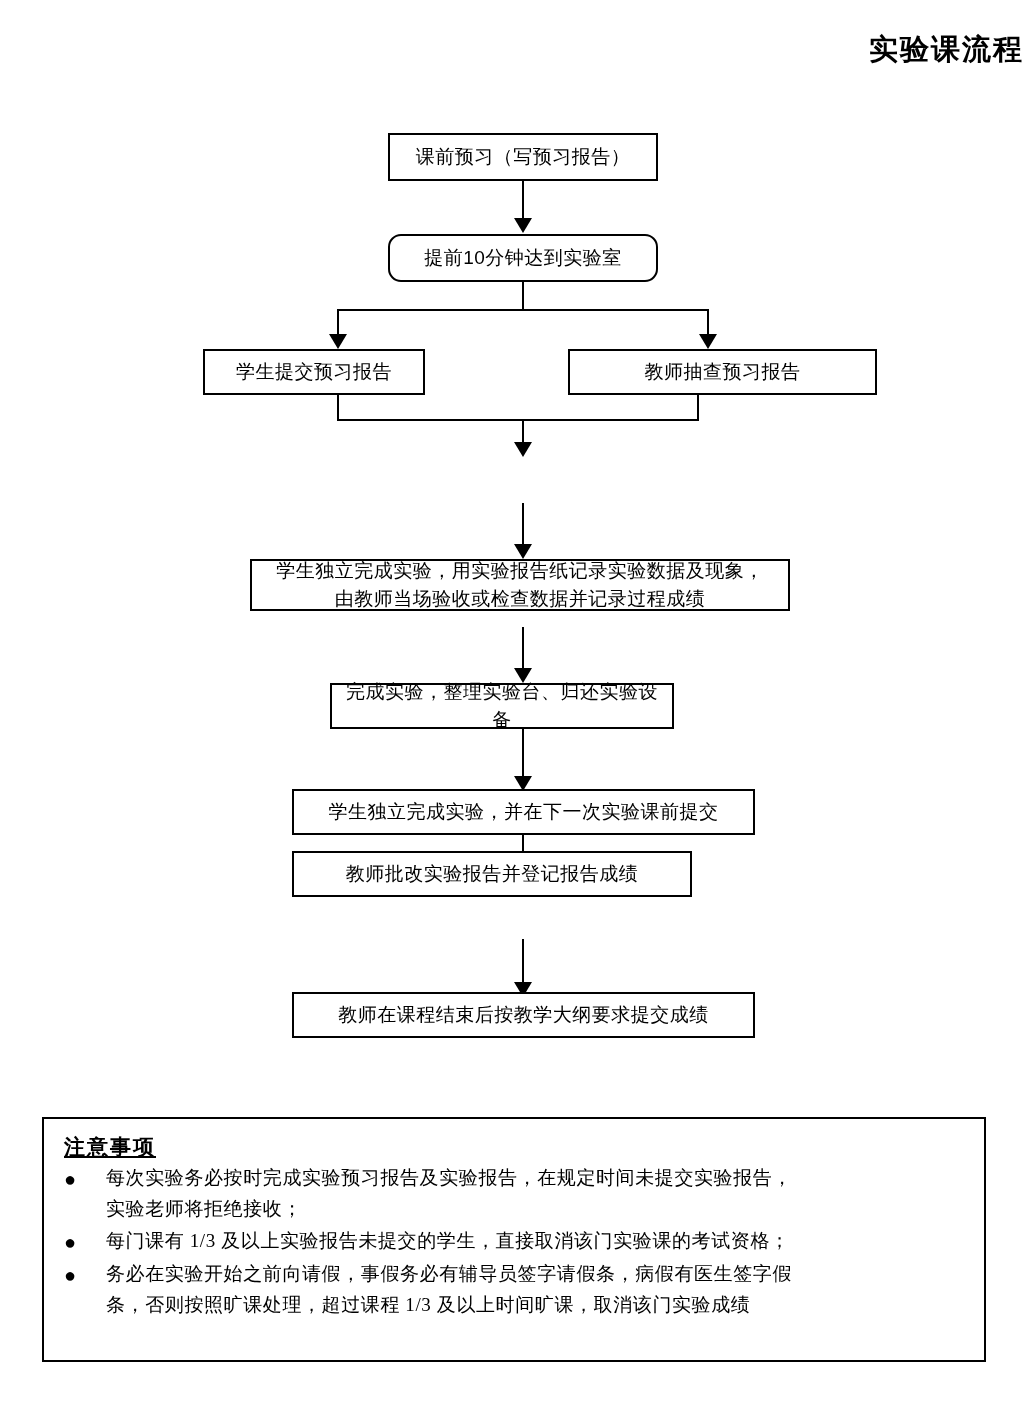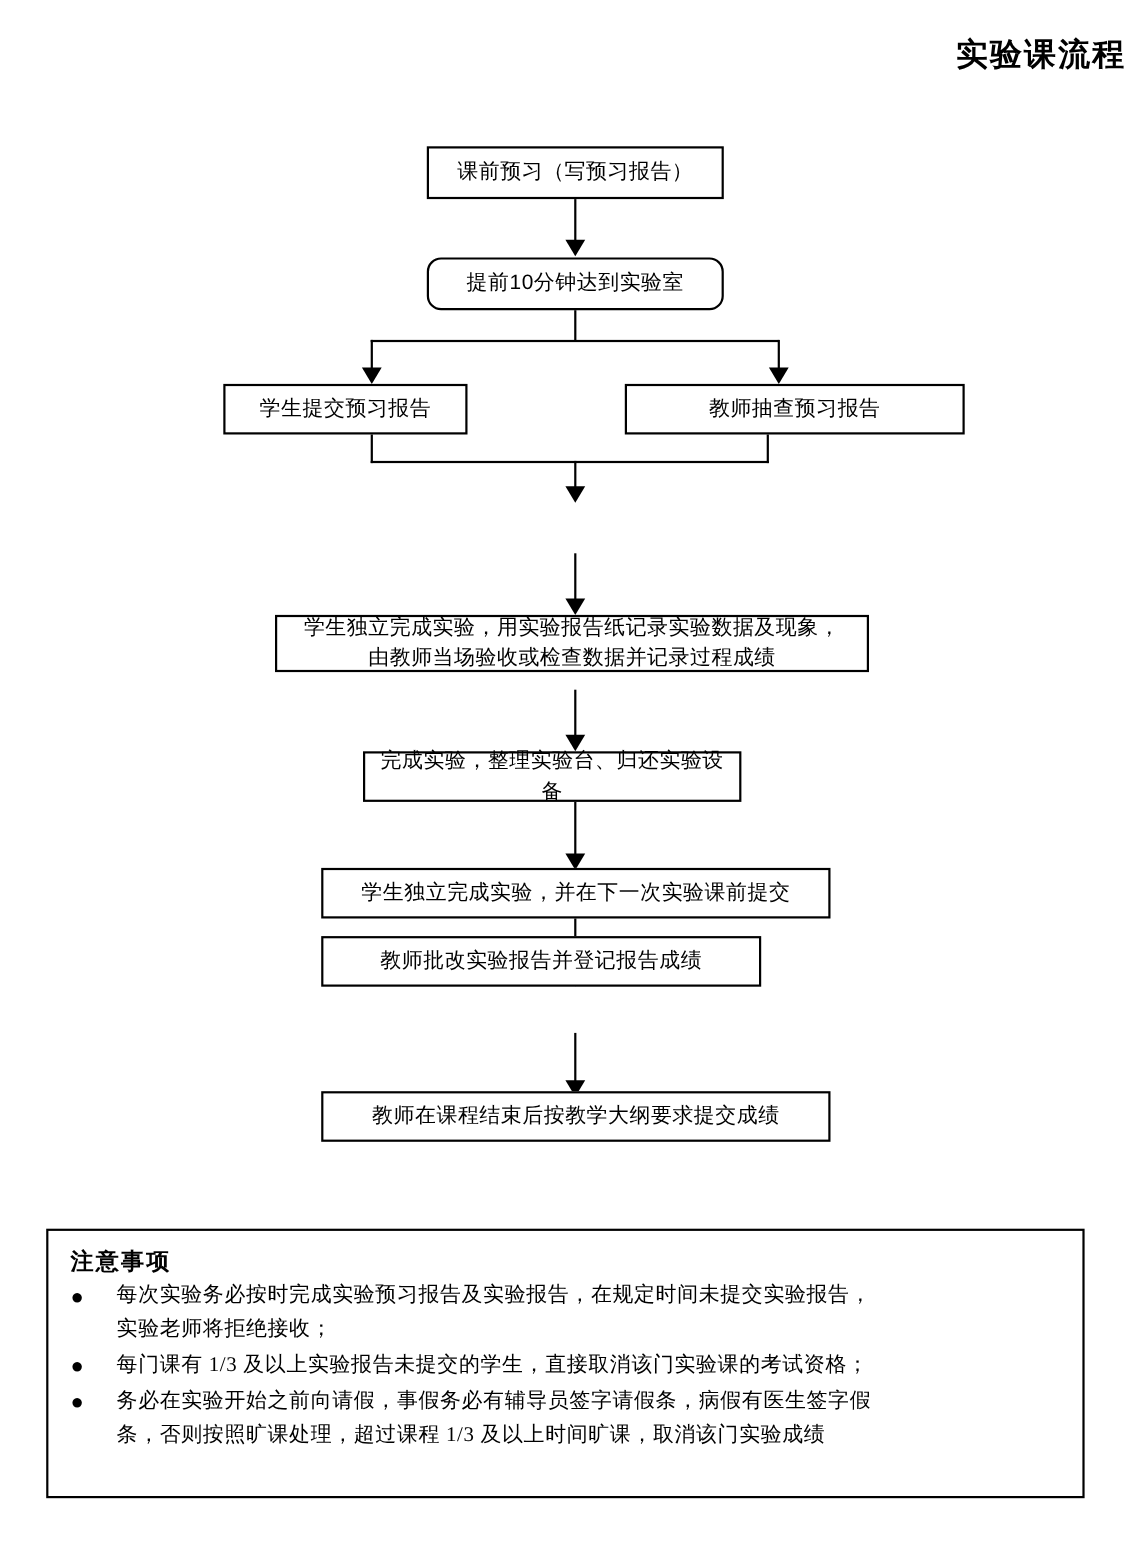--- a/index.html
+++ b/index.html
@@ -89,20 +89,21 @@
     background: #ffffff;
     padding: 14px 16px 10px 16px;
     font-family: "Liberation Serif", "DejaVu Serif", serif;
   }
   #notes-title {
     font-size: 21px;
     font-weight: bold;
     letter-spacing: 2px;
     margin: 0 0 2px 4px;
     font-family: "Liberation Serif", "DejaVu Serif", serif;
+    text-decoration: underline;
   }
   .note-item {
     display: flex;
     align-items: flex-start;
     margin-bottom: 1px;
   }
   .note-bullet {
     flex: 0 0 auto;
     width: 42px;
     font-size: 20px;

